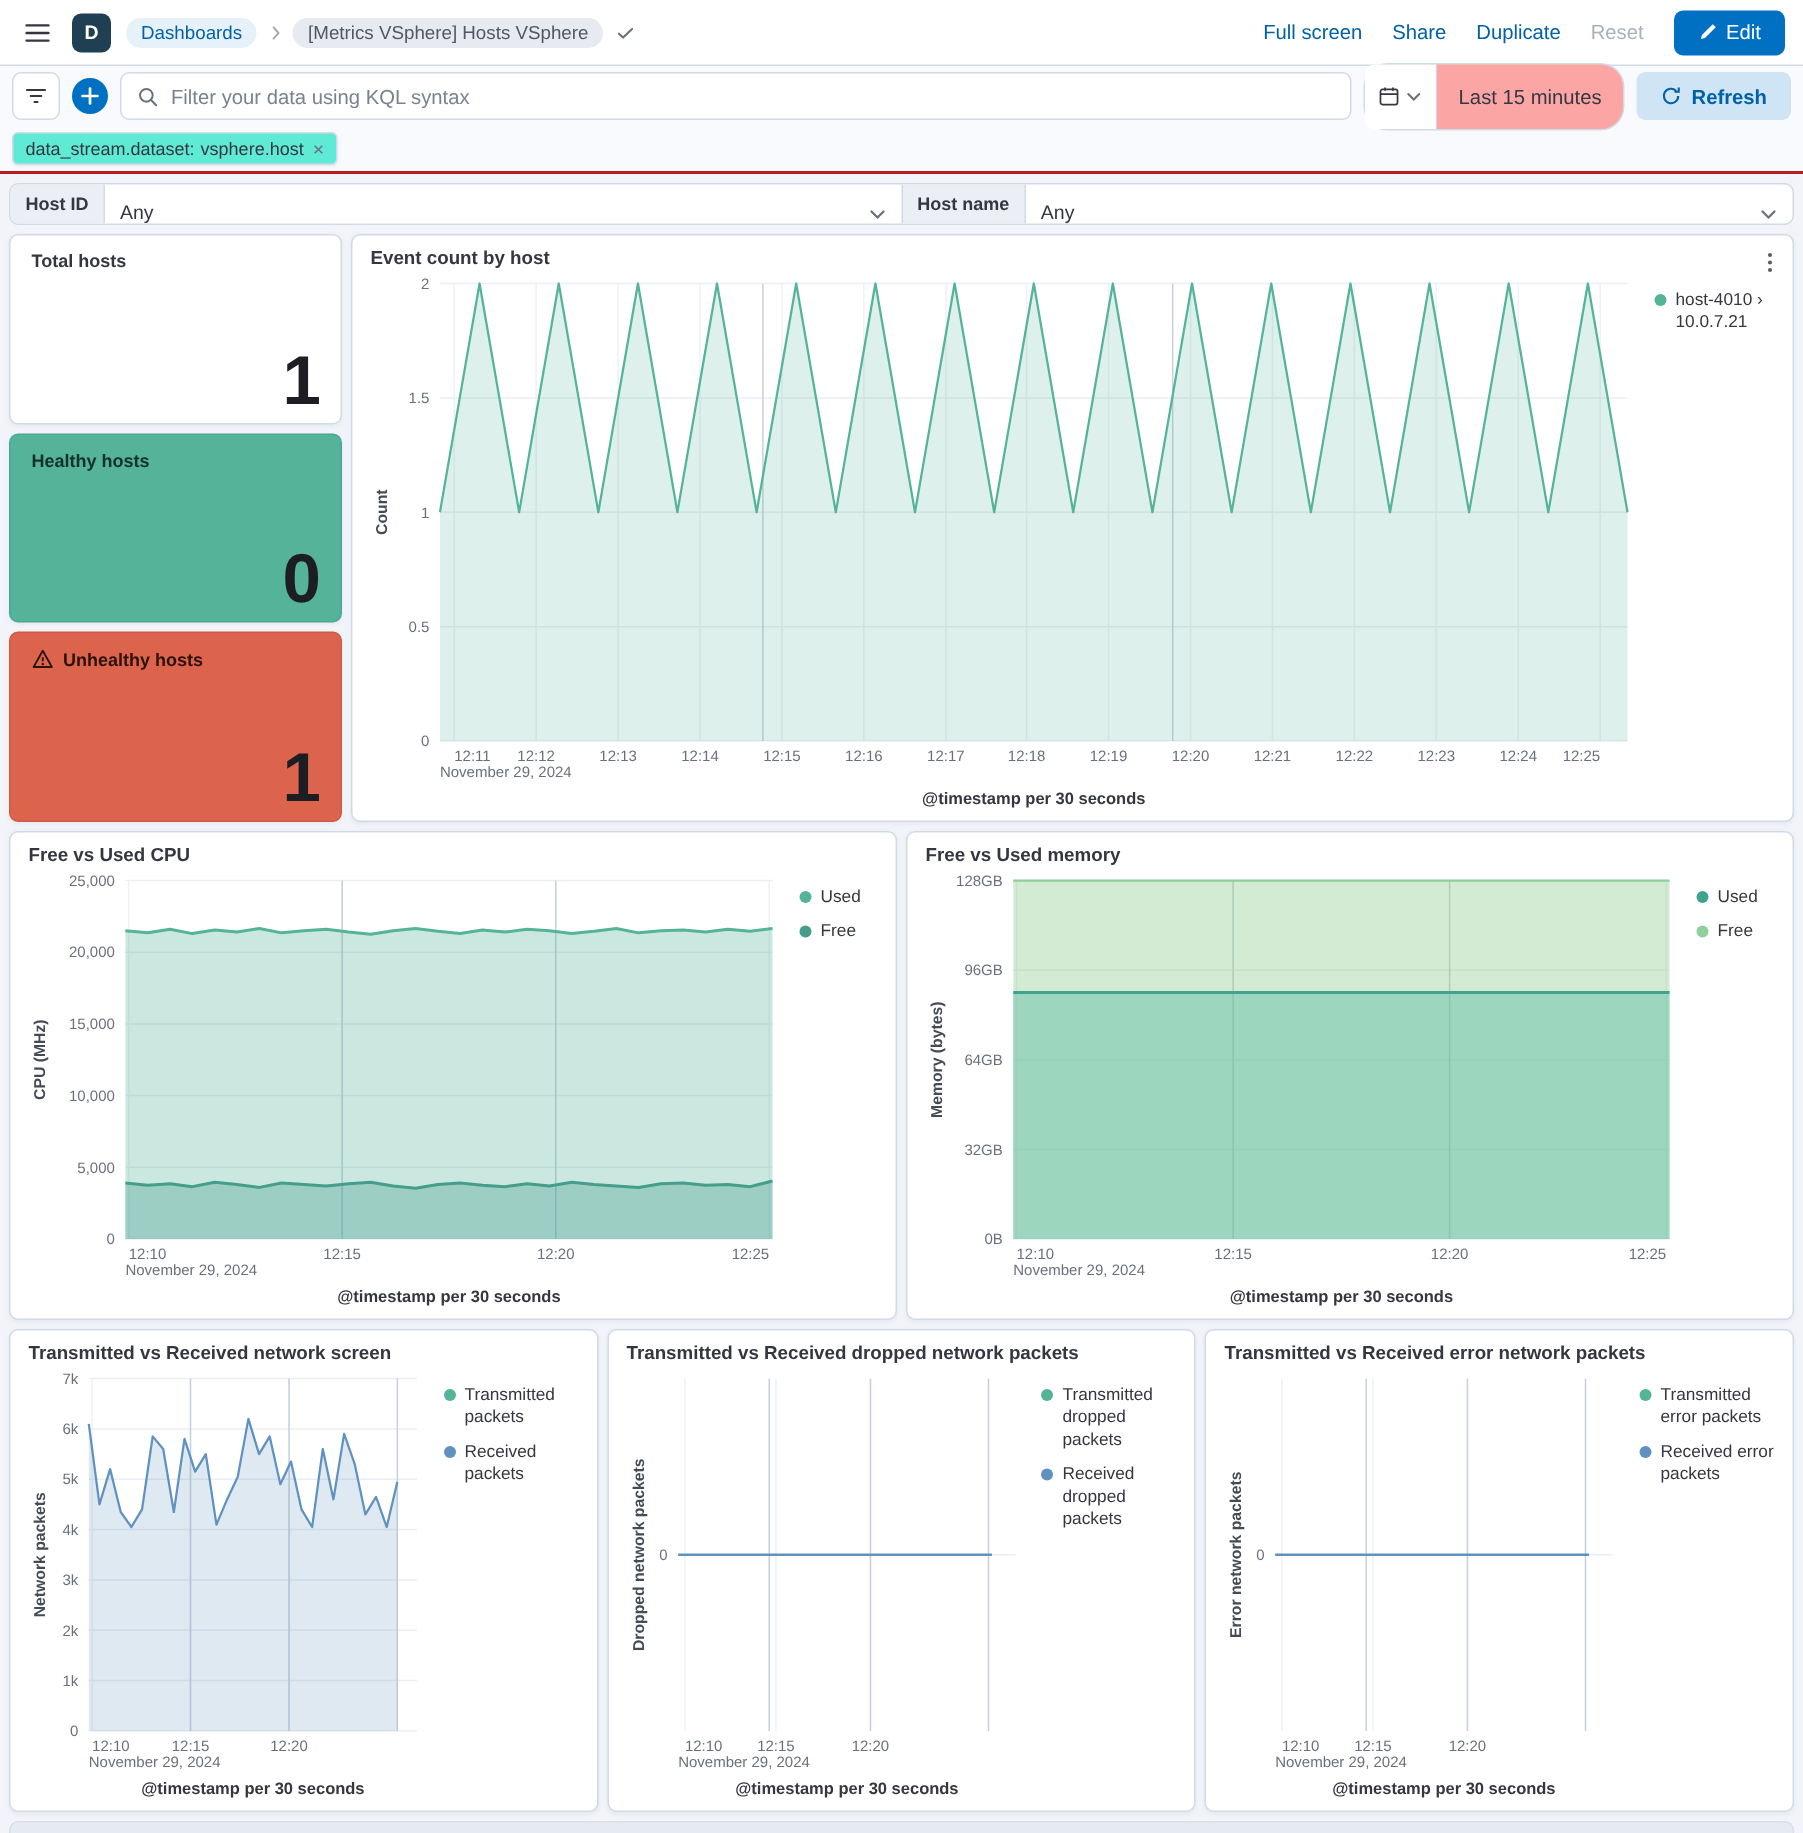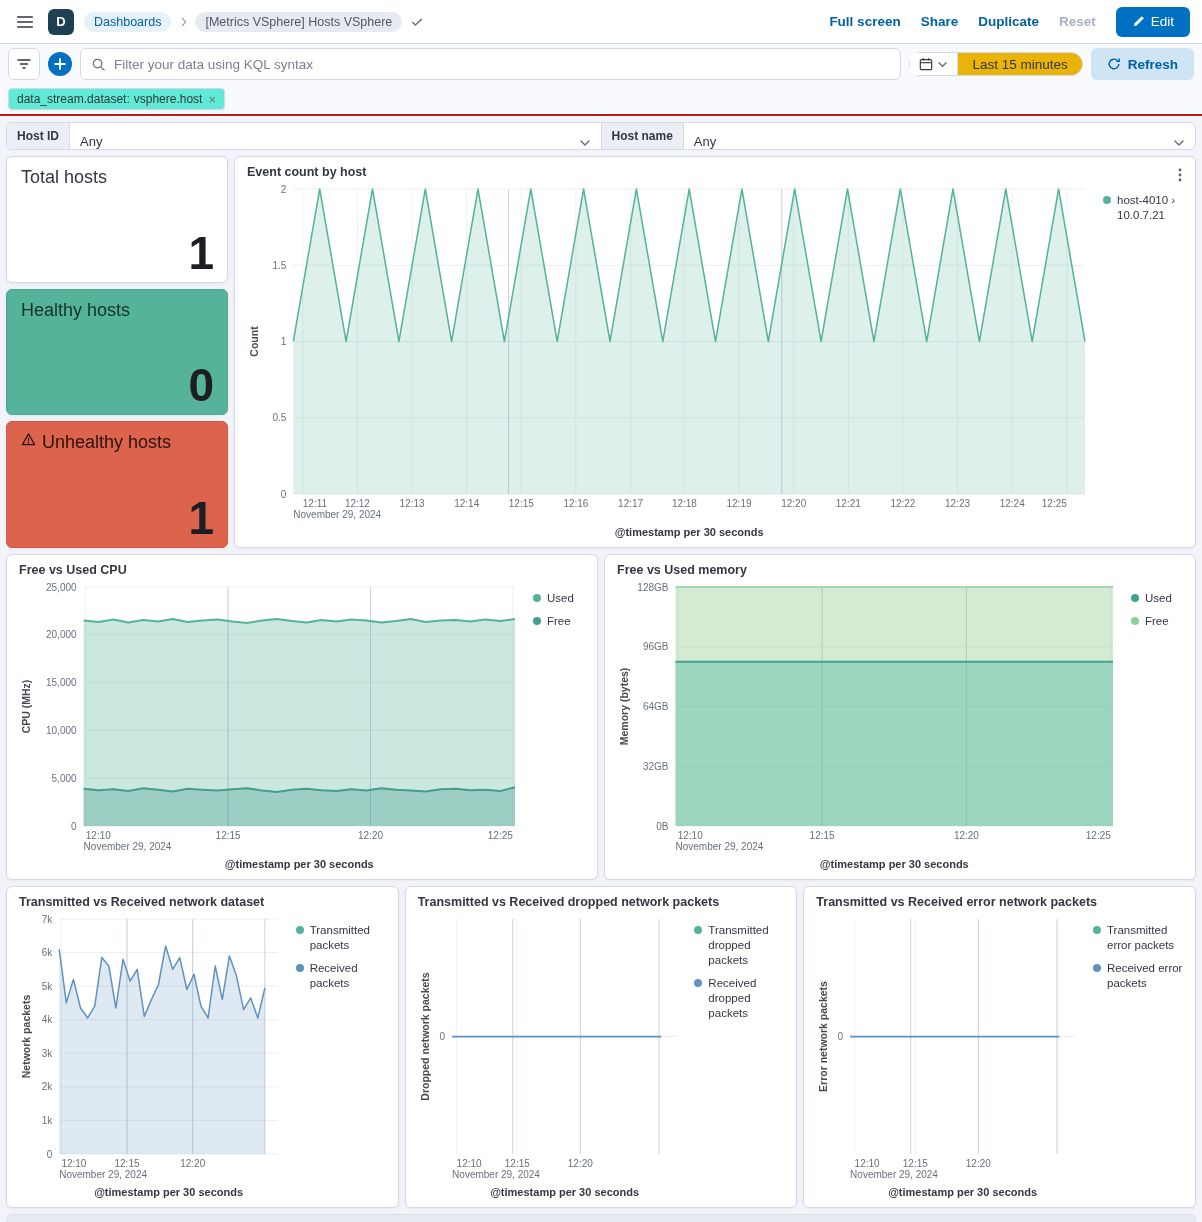--- a/index.html
+++ b/index.html
@@ -8,52 +8,52 @@
   .icon-btn{background:none;border:none;display:flex;align-items:center;cursor:pointer;padding:4px}
   
   .header{height:44px;background:#fff;border-bottom:1px solid #d3dae6;display:flex;align-items:center;padding:0 12px;gap:10px}
   .space-avatar{width:26px;height:26px;border-radius:6px;background:#1f4053;color:#fff;font-weight:700;font-size:13px;display:flex;align-items:center;justify-content:center;cursor:pointer}
   .breadcrumbs{display:flex;align-items:center;gap:6px}
   .crumb{padding:3px 10px;border-radius:12px;font-size:12.5px;cursor:pointer;white-space:nowrap}
   .crumb-link{background:#e6f1fa;color:#0061a6;font-weight:500}
   .crumb-current{background:#e7eaf1;color:#515764}
   .check{display:flex;margin-left:2px}
   .header-right{margin-left:auto;display:flex;align-items:center;gap:20px}
-  .hlink{color:#0061a6;font-size:13.5px;font-weight:700;cursor:pointer;white-space:nowrap}
+  .hlink{color:#0061a6;font-size:13.5px;font-weight:400;cursor:pointer;white-space:nowrap}
   .hlink.disabled{color:#a8b1c0;cursor:default}
   .edit-btn{display:flex;align-items:center;gap:6px;background:#0071c2;color:#fff;border:none;border-radius:6px;height:30px;padding:0 16px;font-size:13.5px;font-weight:500;cursor:pointer}
   
   .query-area{background:#f9fafd;border-bottom:2px solid #b91c1c}
   .query-row{height:40px;display:flex;align-items:center;gap:8px;padding:0 8px}
   .sq-btn{width:32px;height:32px;background:#fff;border:1px solid #d3dae6;border-radius:6px;display:flex;align-items:center;justify-content:center;cursor:pointer}
   .add-btn{width:24px;height:24px;border-radius:50%;background:#0071c2;border:none;display:flex;align-items:center;justify-content:center;cursor:pointer;flex:none}
   .search-box{flex:1;height:32px;background:#fff;border:1px solid #d3dae6;border-radius:6px;display:flex;align-items:center;padding:0 10px;gap:8px}
   .search-box input{border:none;outline:none;flex:1;font-size:13.5px;font-family:inherit;color:#343741;background:transparent}
   .search-box input::placeholder{color:#7a828f}
-  .date-group{height:24px;background:#eab308;border:1px solid #d3dae6;border-radius:16px;display:flex;align-items:stretch;flex:none}
+  .date-group{height:45px;background:#fca5a5;border:1px solid #d3dae6;border-radius:16px;display:flex;align-items:stretch;flex:none}
   .cal-btn{display:flex;align-items:center;gap:4px;padding:0 9px;background:#fff;border:none;border-right:1px solid #d3dae6;border-radius:6px 0 0 6px;cursor:pointer}
   .time-range{display:flex;align-items:center;padding:0 14px;font-size:13.5px;color:#343741;cursor:pointer;white-space:nowrap}
   .refresh-btn{height:32px;background:#cfe4f4;color:#0061a6;border:none;border-radius:6px;display:flex;align-items:center;gap:7px;padding:0 16px;font-size:13.5px;font-weight:600;cursor:pointer;flex:none}
   .filter-row{height:30px;display:flex;align-items:center;padding:0 8px}
   .filter-pill{display:inline-flex;align-items:center;gap:4px;height:22px;padding:1px 8px;background:#5eead4;border:1px solid #d3dae6;border-radius:4px;font-size:12px;box-shadow:0 1px 2px rgba(152,162,179,.15);cursor:pointer}
   .pill-x{color:#69707d;font-size:13px;margin-left:2px;cursor:pointer}
   
   .content{padding:6px 6px 0}
   .controls-bar{height:28px;background:#fff;border:1px solid #d3dae6;border-radius:6px;display:flex;margin-bottom:6px;overflow:hidden}
   .control{flex:1;display:flex;align-items:flex-end;min-width:0;cursor:pointer}
   .control+.control{border-left:1px solid #d3dae6}
   .control-label{background:#ebeef4;font-size:12px;font-weight:700;color:#343741;padding:0 10px;height:100%;display:flex;align-items:center;border-right:1px solid #d3dae6;white-space:nowrap}
   .control-value{padding:0 10px;font-size:13px;color:#343741;flex:1}
   .chev{margin-right:10px;display:flex}
   .row{display:flex;gap:6px;margin-bottom:6px}
   #row1{height:392px}#row2{height:326px}#row3{height:322px}
   .panel{background:#fff;border:1px solid #d3dae6;border-radius:6px;box-shadow:0 1px 3px rgba(152,162,179,.15)}
   .metrics-col{width:222px;flex:none;display:flex;flex-direction:column;gap:6px}
   .metric-panel{flex:1;position:relative;padding:10px 14px;overflow:hidden}
-  .metric-panel h3{font-size:18px;font-weight:400;color:#343741;display:flex;align-items:flex-start;gap:6px}
+  .metric-panel h3{font-size:12px;font-weight:700;color:#343741;display:flex;align-items:center;gap:6px}
   .metric-value{position:absolute;right:14px;bottom:2px;font-size:46px;font-weight:700;color:#1d1e24;letter-spacing:-1px}
   .metric-success{background:#54b399;border-color:#4da892}
   .metric-success h3{color:#14312a}
   .metric-danger{background:#dc644c;border-color:#d05a43}
   .metric-danger h3{color:#2b120c}
   .chart-panel{flex:1;display:flex;flex-direction:column;padding:8px 12px 6px;position:relative;min-width:0}
   .panel-title{font-size:12.5px;font-weight:700;color:#343741;margin-bottom:2px}
   .chart-wrap{flex:1;display:flex;min-height:0}
   .chart-canvas{flex:1;min-width:0}
   .chart-legend{flex:none;padding:12px 0 0 6px;font-size:11.5px;color:#343741}
@@ -366,21 +366,21 @@
                 <span class="legend-dot" style="background:#8fcf9a"></span>
                 <span class="legend-label">Free</span>
               </div>
             </div>
         </div>
       </section>
     </div>
 
     <div class="row" id="row3">
       <section class="panel chart-panel">
-        <div class="panel-title">Transmitted vs Received network dataset</div>
+        <div class="panel-title">Transmitted vs Received network screen</div>
         <div class="chart-wrap">
           <div class="chart-canvas"><svg width="271" height="290" viewBox="0 0 271 290">
                 <line x1="40.2" x2="259" y1="243.0" y2="243.0" stroke="#ebeef4"></line>
                 <line x1="40.2" x2="259" y1="209.4" y2="209.4" stroke="#ebeef4"></line>
                 <line x1="40.2" x2="259" y1="175.9" y2="175.9" stroke="#ebeef4"></line>
                 <line x1="40.2" x2="259" y1="142.3" y2="142.3" stroke="#ebeef4"></line>
                 <line x1="40.2" x2="259" y1="108.7" y2="108.7" stroke="#ebeef4"></line>
                 <line x1="40.2" x2="259" y1="75.1" y2="75.1" stroke="#ebeef4"></line>
                 <line x1="40.2" x2="259" y1="41.6" y2="41.6" stroke="#ebeef4"></line>
                 <line x1="40.2" x2="259" y1="8.0" y2="8.0" stroke="#ebeef4"></line>

